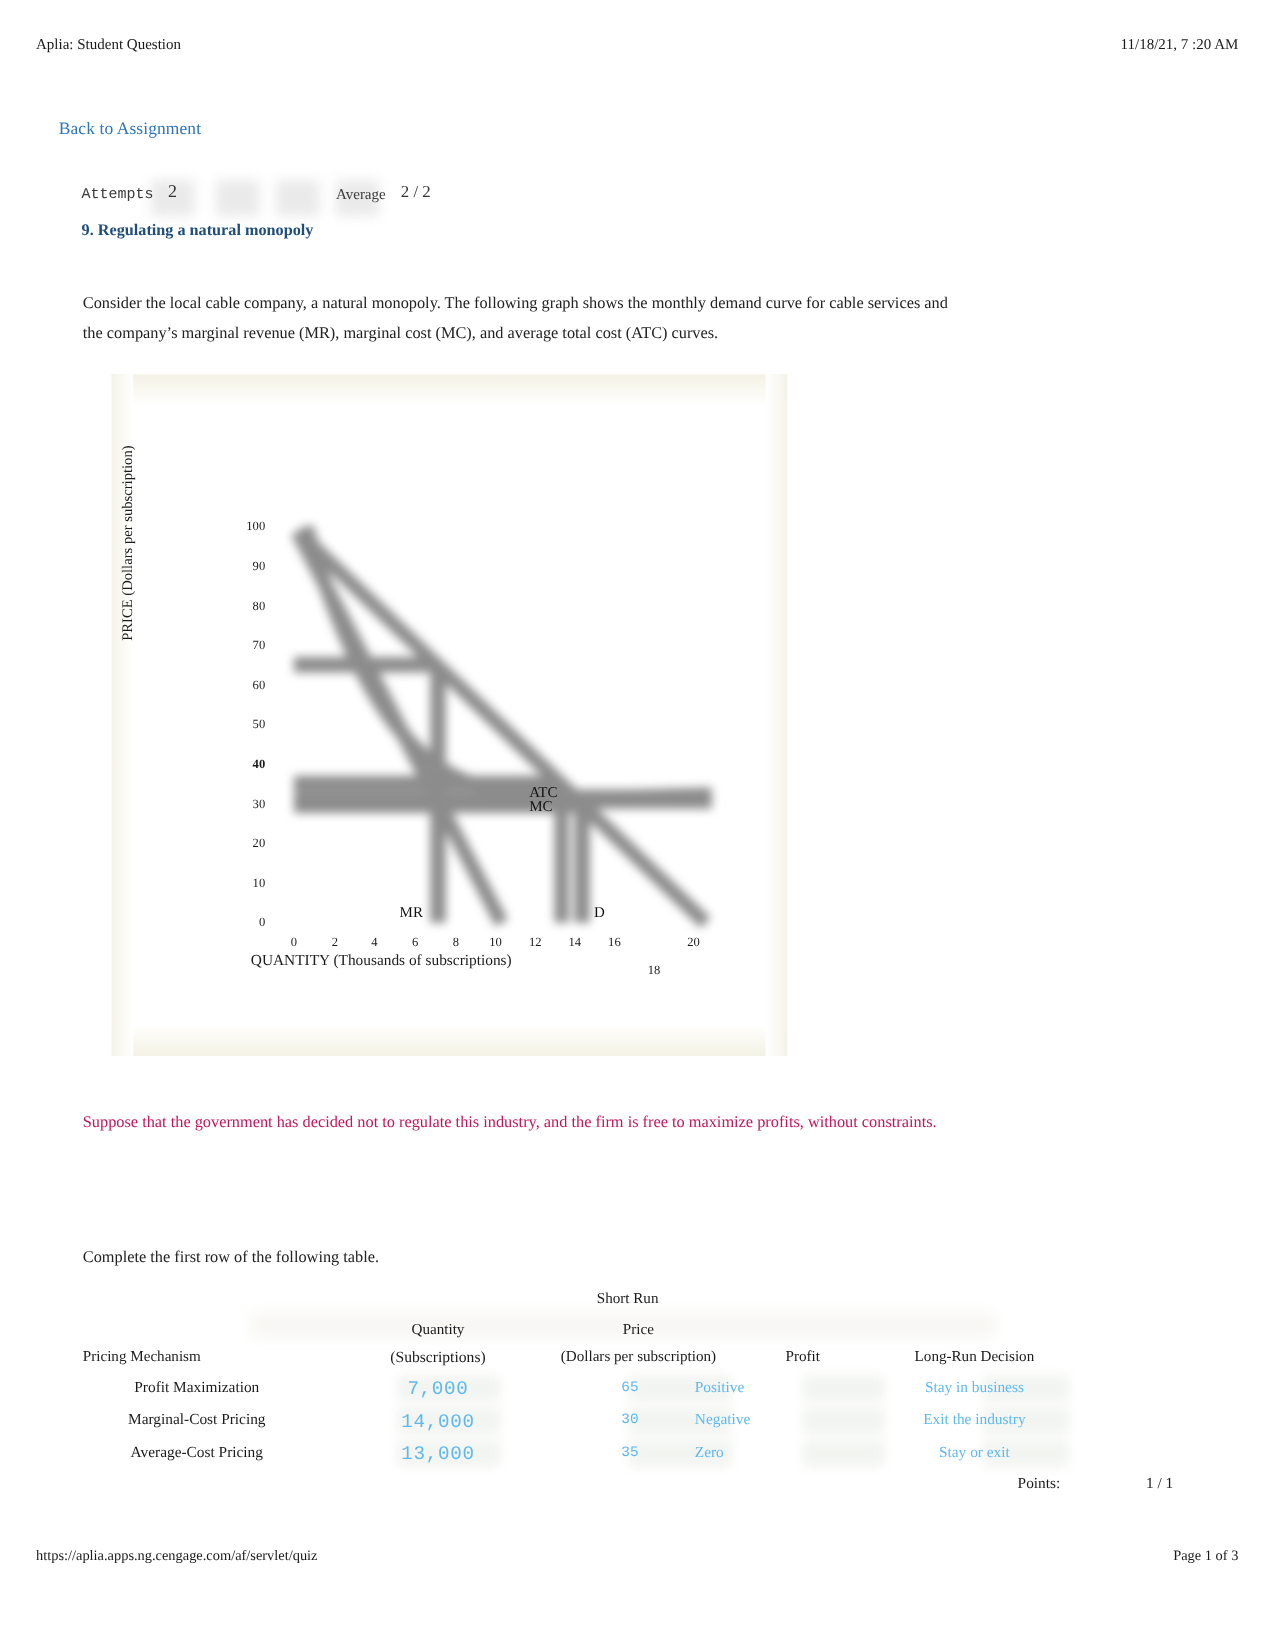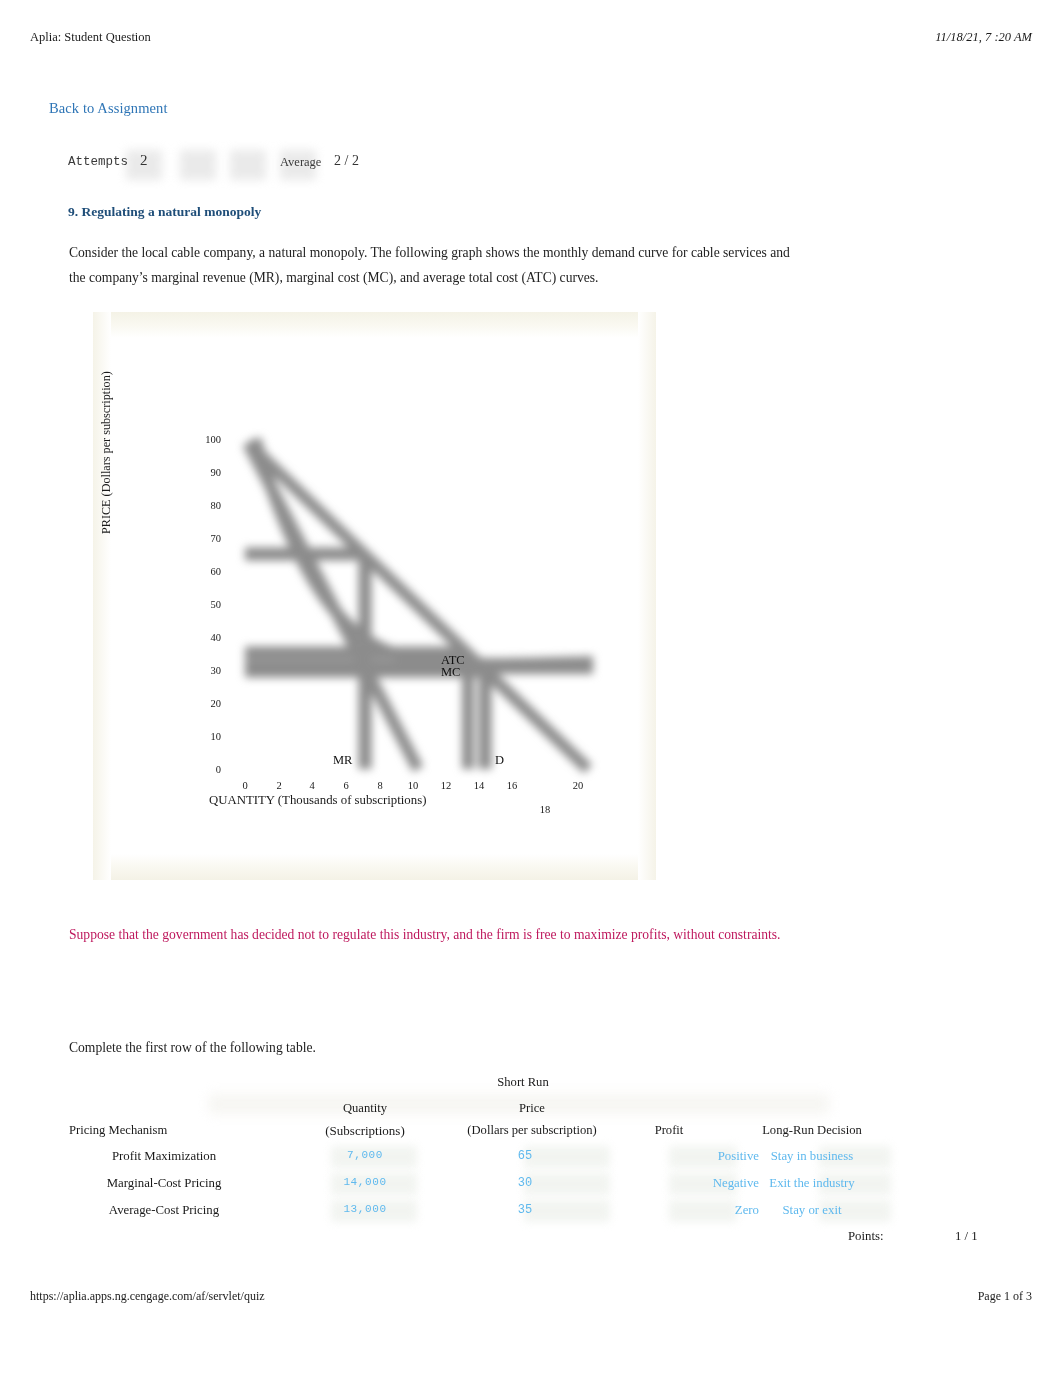--- a/index.html
+++ b/index.html
@@ -22,21 +22,21 @@
     top: 28px;
     left: 30px;
     right: 30px;
     height: 18px;
     font-size: 12.5px;
     color: #1a1a1a;
     display: flex;
     justify-content: space-between;
     align-items: center;
   }
-  .print-header .ph-right { text-align: right; font-style: italic; }
+  .print-header .ph-right { text-align: right; }
 
   
   .page {
     position: absolute;
     top: 0; left: 0;
     width: 1062px;
     height: 1377px;
   }
 
   .back-link {
@@ -100,21 +100,21 @@
   }
   .average-value {
     position: absolute;
     left: 266px; top: 1px;
     font-size: 14px;
     color: #333;
   }
 
   .q-title {
     position: absolute;
-    top: 204px;
+    top: 184px;
     left: 68px;
     font-size: 13.5px;
     font-weight: bold;
     color: #1f4e79;
   }
 
   .q-body {
     position: absolute;
     top: 240px;
     left: 69px;
@@ -321,32 +321,32 @@
   .val {
     position: absolute;
     font-size: 12.8px;
     color: #5fb9ee;
     white-space: nowrap;
   }
   .val-qty {
     left: 206px; top: 5px;
     width: 180px; text-align: center;
     font-family: "Liberation Mono", "DejaVu Sans Mono", monospace;
-    font-size: 11px;
+    font-size: 16px;
     letter-spacing: .6px;
   }
   .val-price {
     left: 338px; top: 5px;
     width: 236px; text-align: center;
     font-family: "Liberation Mono", "DejaVu Sans Mono", monospace;
     font-size: 12px;
   }
   .val-profit {
     left: 510px; top: 5px;
-    width: 180px; text-align: right;
+    width: 180px; text-align: left;
   }
   .val-lrd {
     left: 628px; top: 5px;
     width: 230px; text-align: center;
   }
 
   .points-label {
     position: absolute;
     top: 1229px;
     left: 848px;
@@ -438,21 +438,21 @@
       <div class="plot-sharp">
         <div class="axis-ylabel">PRICE (Dollars per subscription)</div>
         <div class="axis-xlabel">QUANTITY (Thousands of subscriptions)</div>
 
         <div class="ytick" style="left:98px;  top:122px;">100</div>
         <div class="ytick" style="left:98px;  top:155px;">90</div>
         <div class="ytick" style="left:98px;  top:188px;">80</div>
         <div class="ytick" style="left:98px;  top:221px;">70</div>
         <div class="ytick" style="left:98px;  top:254px;">60</div>
         <div class="ytick" style="left:98px;  top:287px;">50</div>
-        <div class="ytick" style="left:98px;  top:320px;">40</div>
+        <div class="ytick" style="left:98px;  top:320px;font-weight:bold;">40</div>
         <div class="ytick" style="left:98px;  top:353px;">30</div>
         <div class="ytick" style="left:98px;  top:386px;">20</div>
         <div class="ytick" style="left:98px;  top:419px;">10</div>
         <div class="ytick" style="left:98px;  top:452px;">0</div>
 
         <div class="xtick" style="left:140px; top:468px;">0</div>
         <div class="xtick" style="left:174px; top:468px;">2</div>
         <div class="xtick" style="left:207px; top:468px;">4</div>
         <div class="xtick" style="left:241px; top:468px;">6</div>
         <div class="xtick" style="left:275px; top:468px;">8</div>

